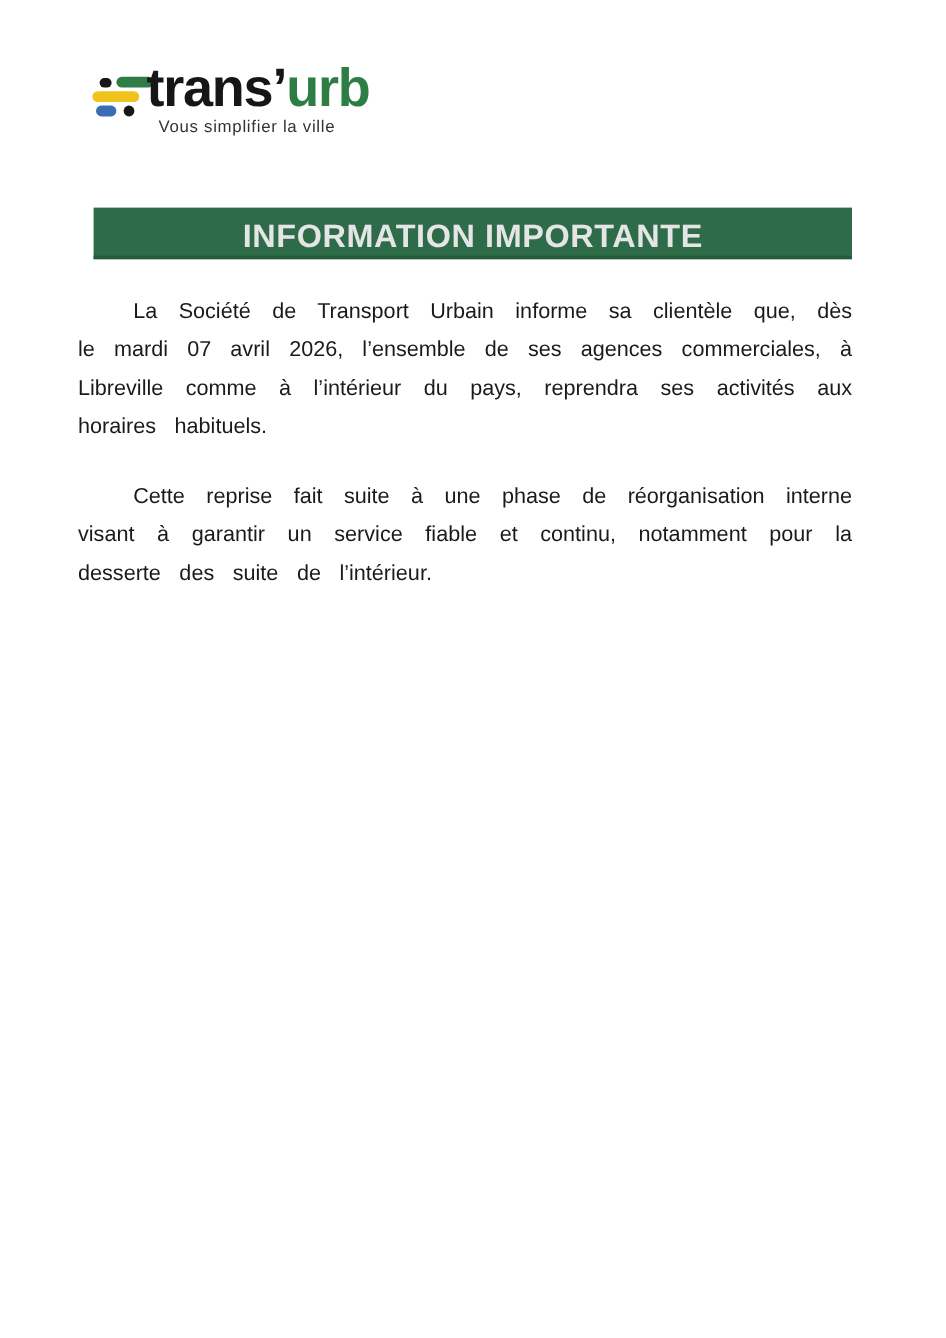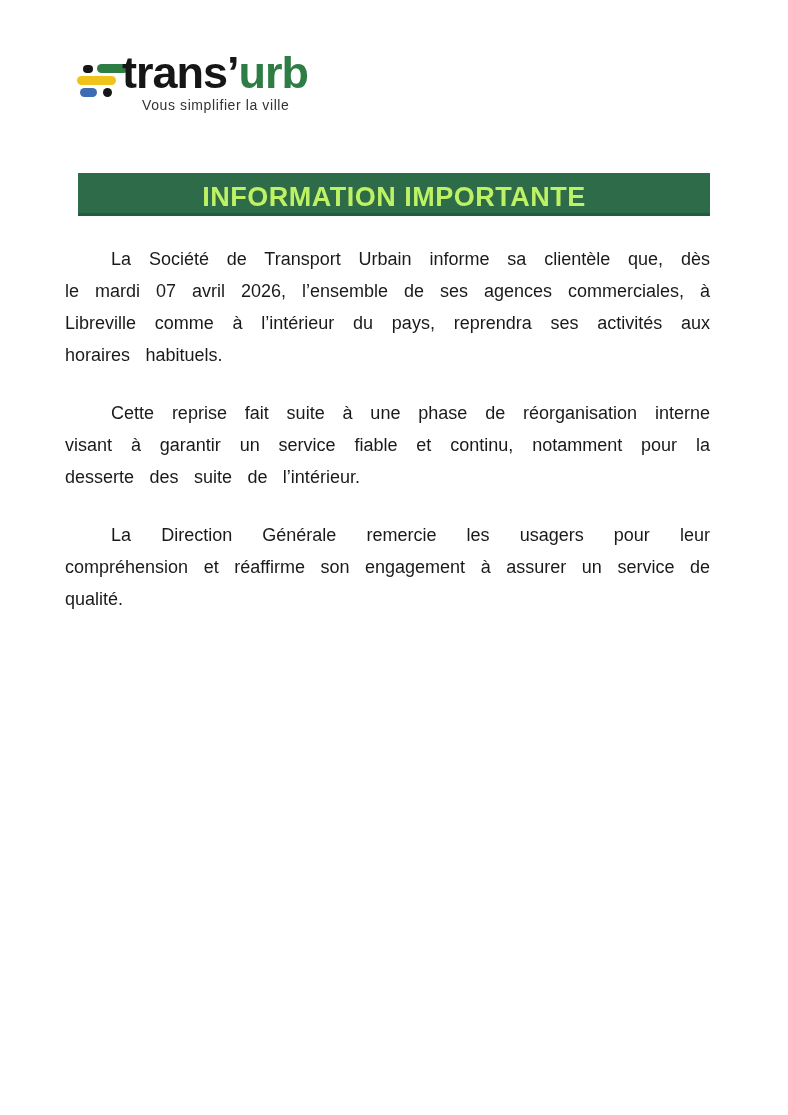--- a/index.html
+++ b/index.html
@@ -22,32 +22,32 @@
   .ic-blue   { left: 3px;  top: 24px; width: 17px; height: 9px; background: #3c6cb4; border-radius: 5px; }
   .ic-dot    { left: 26px; top: 24px; width: 9px;  height: 9px; background: #161616; border-radius: 5px; }
 
   .wordmark {
     position: absolute; left: 122px; top: 50px;
     font-size: 45px; line-height: 45px; font-weight: bold; letter-spacing: -1px;
     color: #161616; white-space: nowrap;
   }
   .wordmark .suffix { color: #2e7d45; }
   .tagline {
-    position: absolute; left: 142px; top: 97px;
+    position: absolute; left: 132px; top: 97px;
     font-size: 14px; letter-spacing: 0.6px; color: #333333; white-space: nowrap;
   }
 
   
   .banner {
     position: absolute; left: 78px; top: 173px; width: 632px; height: 40px;
     background: #2d6b49; border-bottom: 3px solid #245c3d;
     display: flex; align-items: center; justify-content: center;
   }
   .banner .banner-title {
-    color: #bef264; font-size: 27px; font-weight: bold; letter-spacing: 0.5px; white-space: nowrap; margin-top: 8px;
+    color: #e5e5e5; font-size: 27px; font-weight: bold; letter-spacing: 0.5px; white-space: nowrap; margin-top: 8px;
   }
 
   
   .content {
     position: absolute; left: 65px; top: 243px; width: 645px;
     font-size: 18px; line-height: 32px; text-align: justify;
     word-spacing: 0.58em; color: #1a1a1a;
   }
   .content p { margin: 0 0 26px 0; text-indent: 46px; }
 
@@ -75,17 +75,16 @@
   <div class="wordmark"><span>trans’</span><span class="suffix">urb</span></div>
   <div class="tagline">Vous simplifier la ville</div>
 
   <div class="banner">
     <span class="banner-title">INFORMATION IMPORTANTE</span>
   </div>
 
   <div class="content">
     <p>La Société de Transport Urbain informe sa clientèle que, dès le mardi 07 avril 2026, l’ensemble de ses agences commerciales, à Libreville comme à l’intérieur du pays, reprendra ses activités aux horaires habituels.</p>
     <p>Cette reprise fait suite à une phase de réorganisation interne visant à garantir un service fiable et continu, notamment pour la desserte des suite de l’intérieur.</p>
-    <p>La Direction Générale remercie les usagers pour leur compréhension et réaffirme son engagement à assurer un service de qualité.</p>
   </div>
 
 
 </div>
 
 </body></html>

